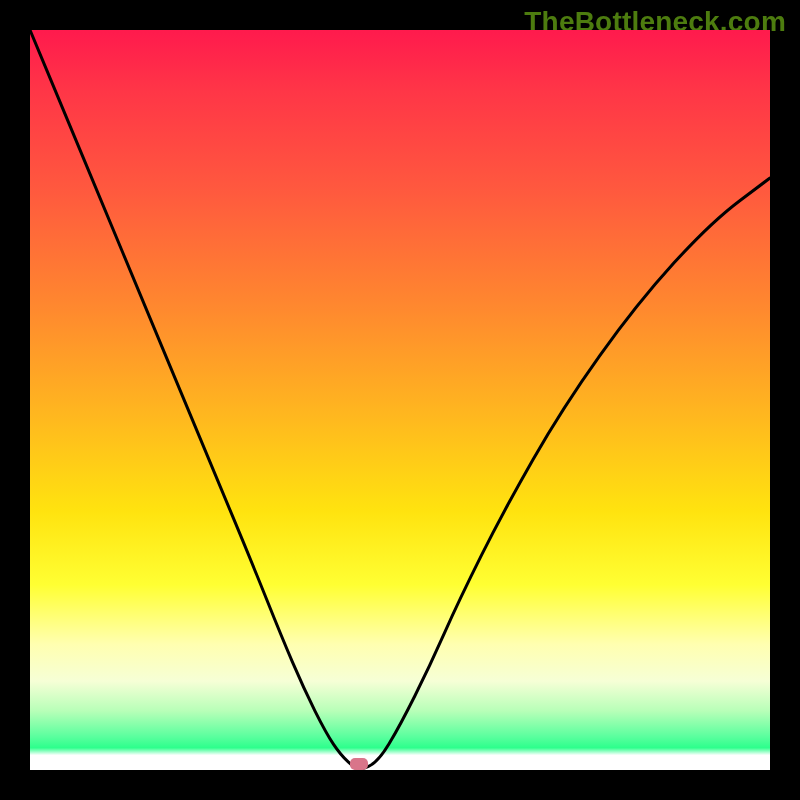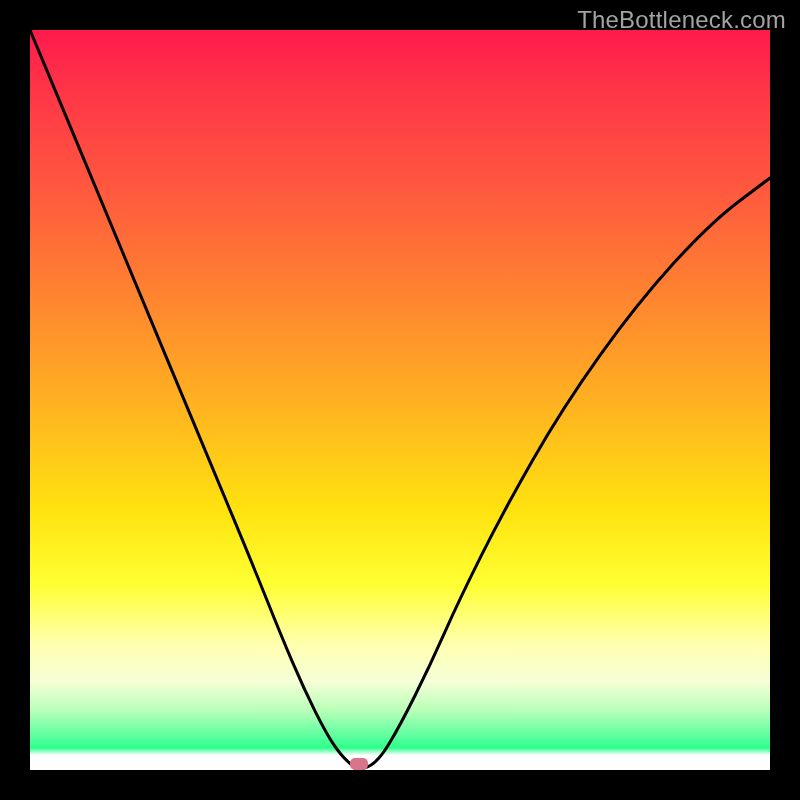--- a/index.html
+++ b/index.html
@@ -57,24 +57,24 @@
     width: 18px;
     height: 12px;
     border-radius: 5px;
     background: #d9758a;
     transform: translate(-50%, -50%);
   }
   .watermark {
     position: absolute;
     top: 6px;
     right: 14px;
-    color: #a3a3a3;
-    font-size: 24px;
+    color: #4d7c0f;
+    font-size: 28px;
     letter-spacing: 0.2px;
-    font-weight: 400;
+    font-weight: 700;
   }
 </style>
 </head>
 <body>
 
 <div class="watermark">TheBottleneck.com</div>
 
 <div class="frame">
 
   <div class="plot-area"></div>

